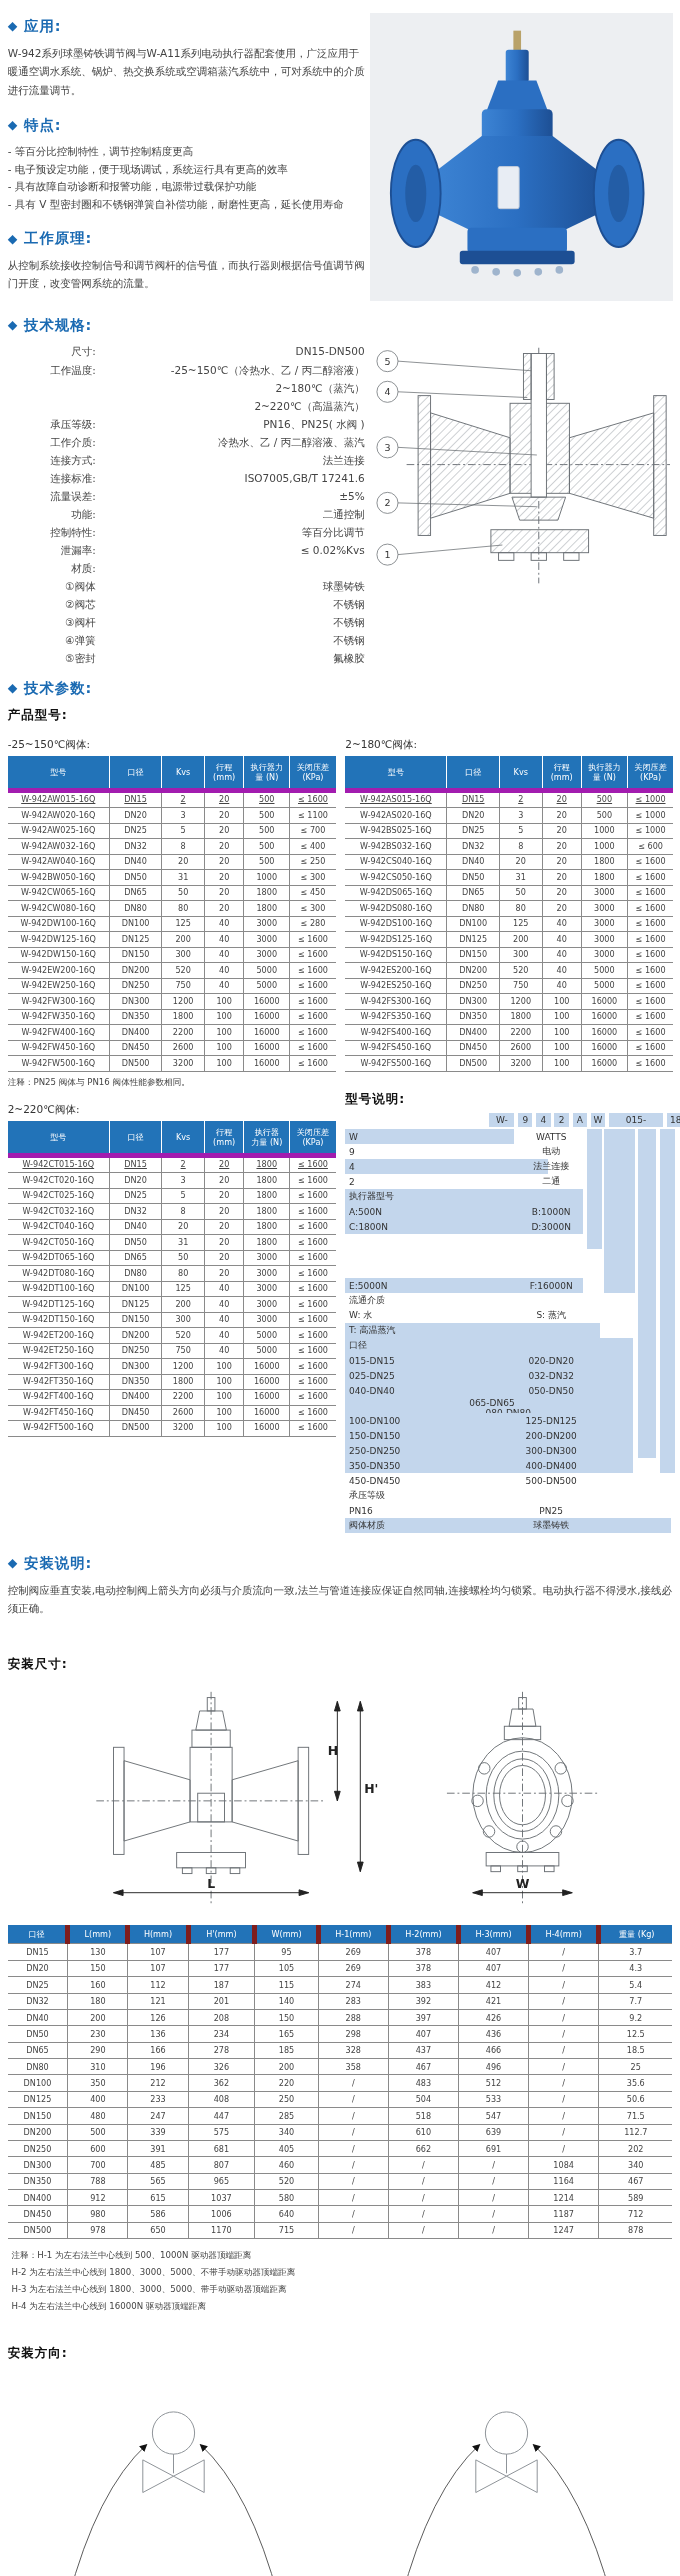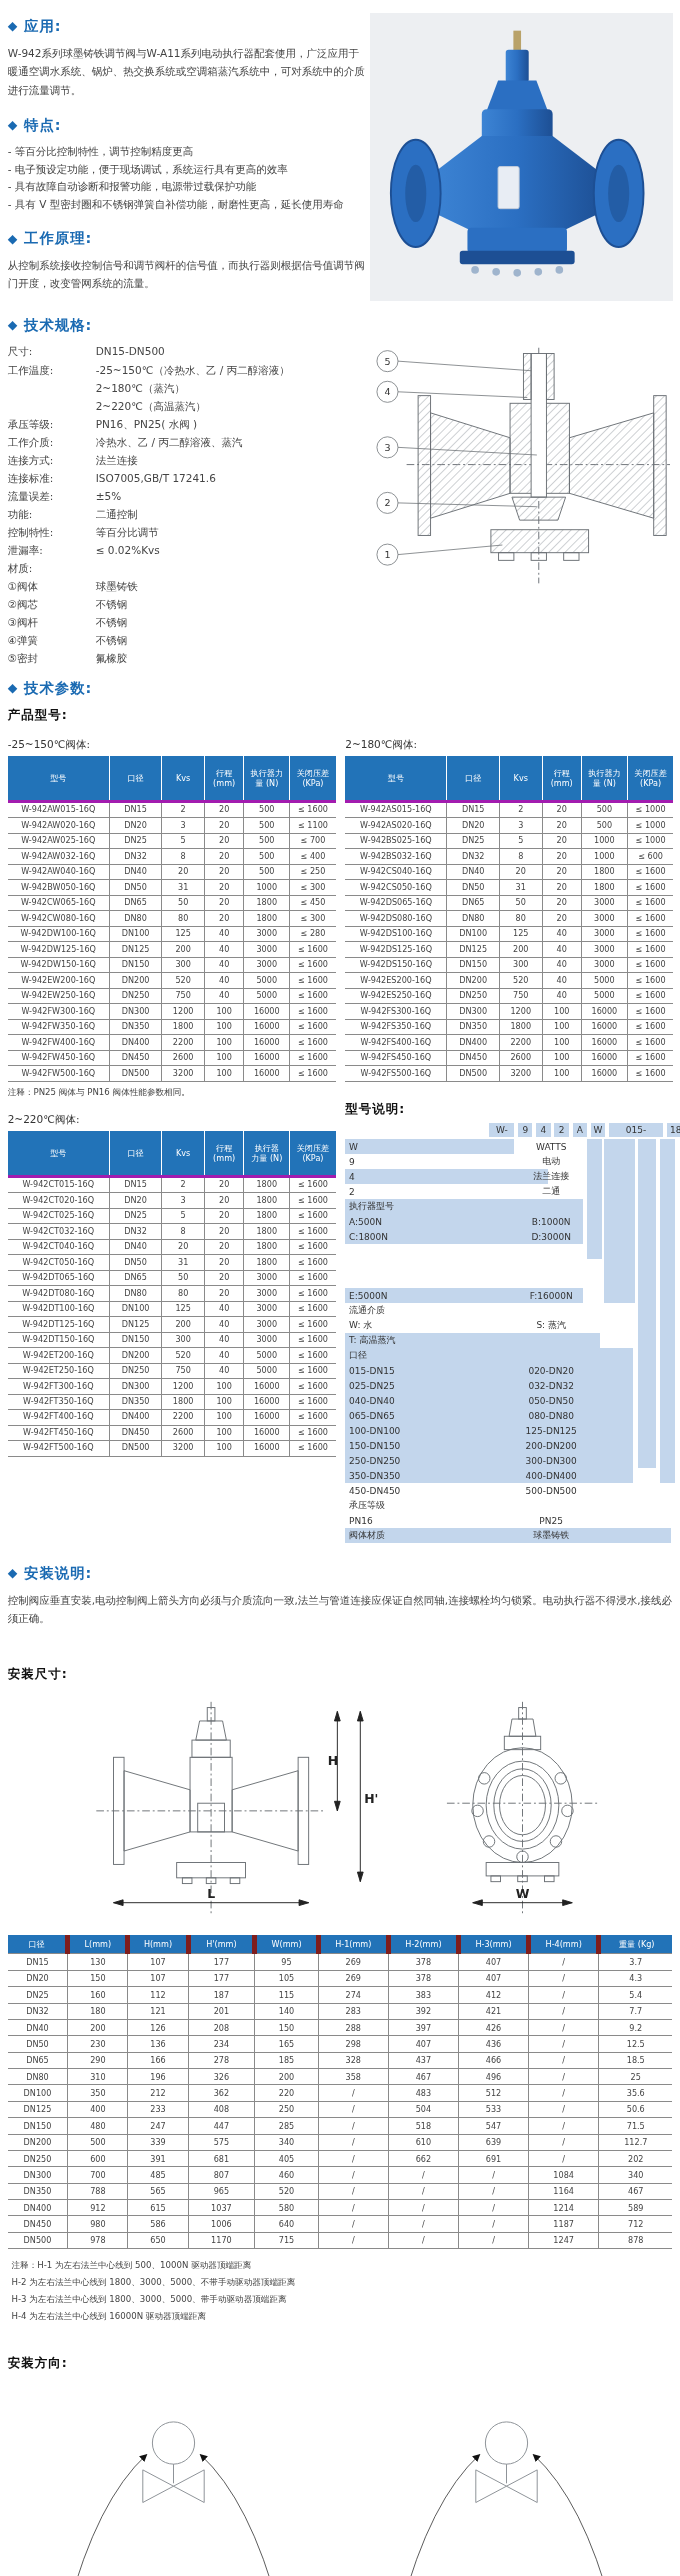--- a/index.html
+++ b/index.html
@@ -12,38 +12,38 @@
   .sub-title{font-size:12.5px;font-weight:bold;color:#111;margin:9.6px 0 5.8px 0;letter-spacing:1px;}
   .body-text{font-size:10.5px;line-height:1.75;color:#444;margin:0 0 9.6px 0;}
   
   .top-grid{display:flex;gap:5.8px;}
   .top-left{width:357px;flex:none;}
   .top-right{width:303px;flex:none;}
   .photo-box{width:303px;height:288px;background:#edeff2;display:flex;align-items:center;justify-content:center;}
   ul.features{list-style:none;margin:0 0 7.7px 0;padding:0;}
   ul.features li{font-size:10.5px;line-height:1.7;color:#444;}
   
-  .spec-grid{display:flex;gap:3.8px;}
+  .spec-grid{display:flex;gap:3.8px;text-align:right;}
   .spec-list{width:357px;flex:none;}
   .spec-row{display:flex;font-size:10.5px;line-height:1.72;color:#444;}
   .spec-row .k{width:88px;flex:none;}
   .spec-row .v{flex:1;}
   .drawing-box{width:309px;position:relative;}
   
   .tables-grid{display:flex;gap:9.6px;align-items:flex-start;}
   .tcol{width:328px;flex:none;}
   .tbl-caption{font-size:10.5px;color:#333;margin:7.7px 0 3.8px 0;}
   table.data{border-collapse:collapse;width:100%;table-layout:fixed;}
   table.data th{background:#2273b8;color:#fff;font-size:8.1px;font-weight:normal;
-    padding:12px 1px;text-align:center;white-space:pre-line;border-left:1px solid #fff;line-height:1.25;}
+    padding:6px 1px;text-align:center;white-space:pre-line;border-left:1px solid #fff;line-height:1.25;}
   table.data th:first-child{border-left:none;}
   table.data td{font-size:8.1px;color:#444;text-align:center;padding:2.4px 1px;
     border-bottom:1px solid #8a8a8a;border-left:1px solid #8a8a8a;line-height:1.2;}
   table.data td:first-child{border-left:none;}
-  table.data tbody tr:first-child td{border-top:3px solid #a21caf;}
+  table.data tbody tr:first-child td{border-top:5px solid #a21caf;text-decoration:underline;}
   table.data col.c-model{width:31%;}
   table.data col.c-dn{width:16%;}
   table.data col.c-kvs{width:13%;}
   table.data col.c-n1{width:12%;}
   table.data col.c-n2{width:14%;}
   table.data col.c-n3{width:14%;}
   .tbl-note{font-size:8.6px;color:#444;margin:5.8px 0 7.7px 0;}
   
   .legend{width:326px;position:relative;margin-top:3.8px;}
   .legend-coderow{display:flex;margin-left:144px;gap:3.8px;margin-bottom:1.9px;}
@@ -853,21 +853,21 @@
               <span class="lv">020-DN20</span>
             </div>
             <div class="legend-row" style="background: linear-gradient(to right, rgb(195, 214, 236) 0px, rgb(195, 214, 236) 288px, transparent 288px);">
               <span class="ll">025-DN25</span>
               <span class="lv">032-DN32</span>
             </div>
             <div class="legend-row" style="background: linear-gradient(to right, rgb(195, 214, 236) 0px, rgb(195, 214, 236) 288px, transparent 288px);">
               <span class="ll">040-DN40</span>
               <span class="lv">050-DN50</span>
             </div>
-            <div class="legend-row" style="background: linear-gradient(to right, rgb(195, 214, 236) 0px, rgb(195, 214, 236) 288px, transparent 288px);">
+            <div class="legend-row" style="background: linear-gradient(to right, rgb(195, 214, 236) 0px, rgb(195, 214, 236) 288px, transparent 288px); flex-direction: column;">
               <span class="ll">065-DN65</span>
               <span class="lv">080-DN80</span>
             </div>
             <div class="legend-row" style="background: linear-gradient(to right, rgb(195, 214, 236) 0px, rgb(195, 214, 236) 288px, transparent 288px);">
               <span class="ll">100-DN100</span>
               <span class="lv">125-DN125</span>
             </div>
             <div class="legend-row" style="background: linear-gradient(to right, rgb(195, 214, 236) 0px, rgb(195, 214, 236) 288px, transparent 288px);">
               <span class="ll">150-DN150</span>
               <span class="lv">200-DN200</span>

